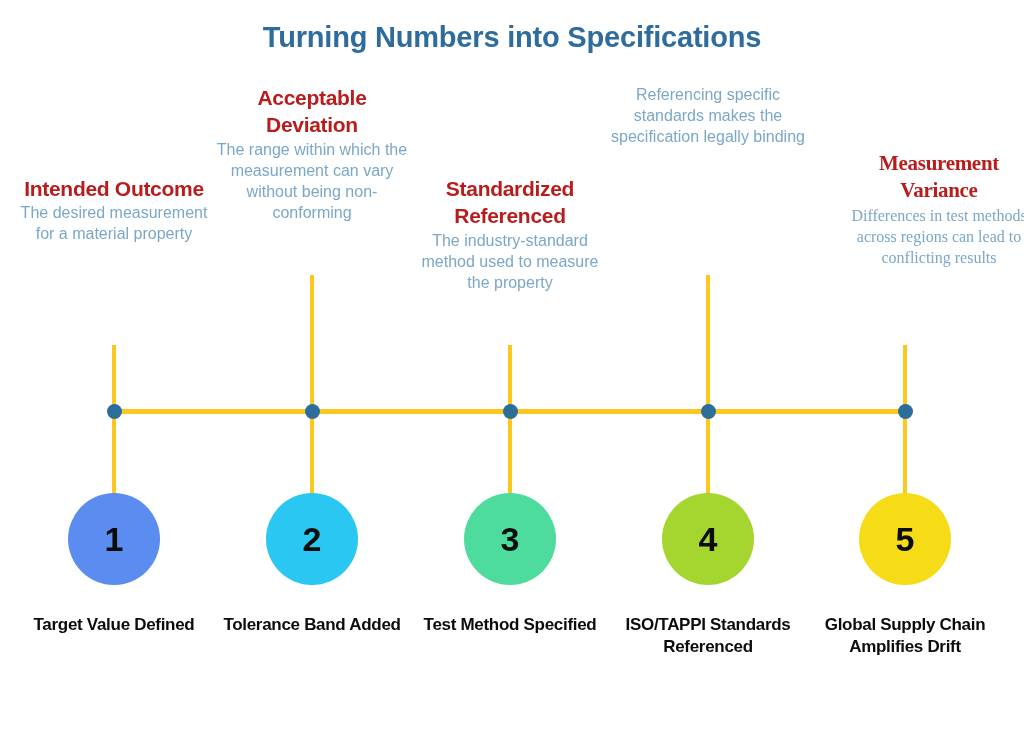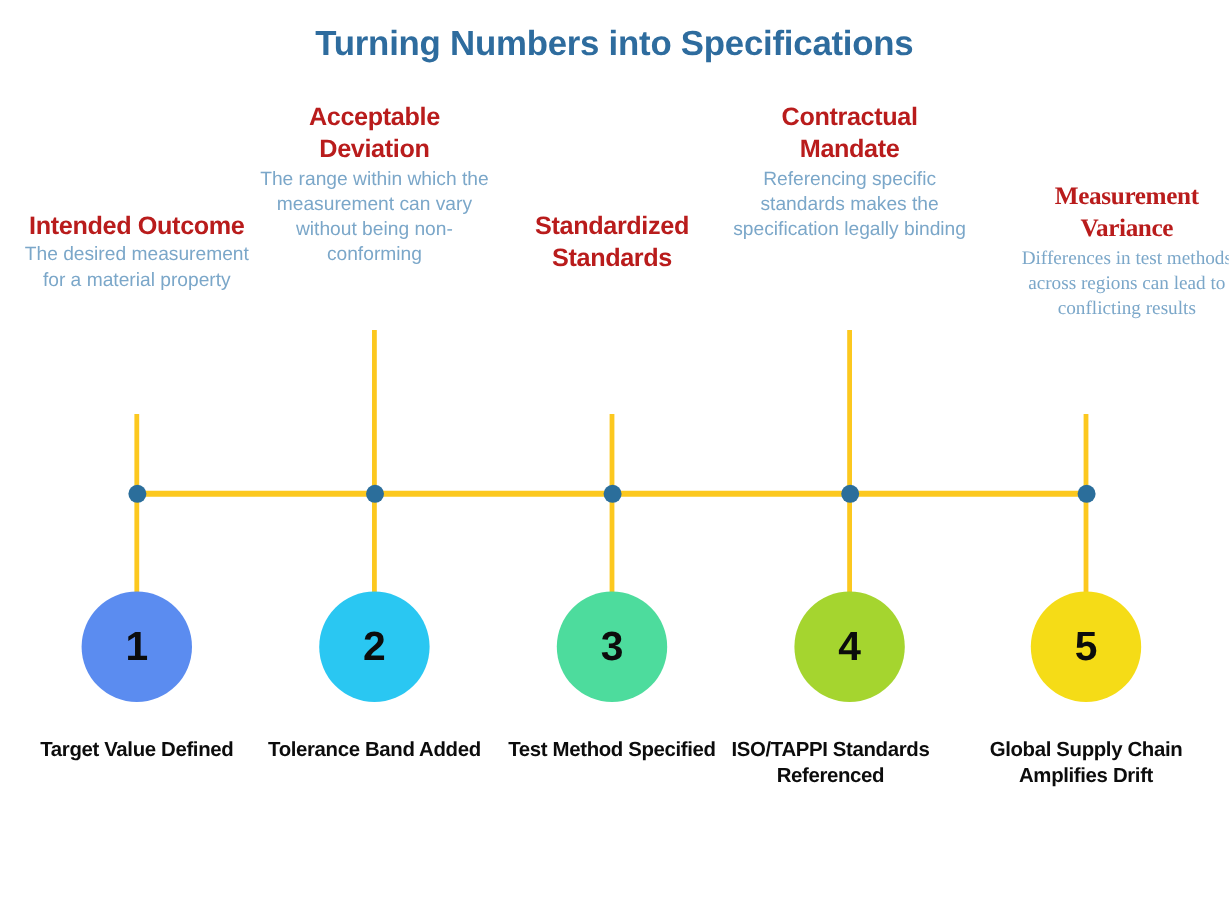--- a/index.html
+++ b/index.html
@@ -147,34 +147,34 @@
       <div class="node-top" style="left: 312px; top: 84px;">
         <div class="node-heading">Acceptable Deviation</div>
         <div class="node-desc">The range within which the measurement can vary without being non-conforming</div>
       </div>
       <div class="axis-dot" style="left: 312px; background: rgb(43, 110, 155);"></div>
       <div class="node-circle" style="left: 312px; background: rgb(42, 199, 242);">2</div>
       <div class="node-bottom" style="left: 312px;">Tolerance Band Added</div>
       <div class="stem-up" style="left: 510px; top: 345px; height: 67px;"></div>
       <div class="stem-down" style="left: 510px; height: 82px;"></div>
       <div class="node-top" style="left: 510px; top: 175px;">
-        <div class="node-heading">Standardized Standards</div>
+        <div class="node-heading">Standardized Referenced</div>
+        <div class="node-desc">The industry-standard method used to measure the property</div>
       </div>
       <div class="axis-dot" style="left: 510px; background: rgb(43, 110, 155);"></div>
       <div class="node-circle" style="left: 510px; background: rgb(77, 220, 157);">3</div>
       <div class="node-bottom" style="left: 510px;">Test Method Specified</div>
       <div class="stem-up" style="left: 708px; top: 275px; height: 137px;"></div>
       <div class="stem-down" style="left: 708px; height: 82px;"></div>
       <div class="node-top" style="left: 708px; top: 84px;">
-        <div class="node-heading">Contractual Mandate</div>
         <div class="node-desc">Referencing specific standards makes the specification legally binding</div>
       </div>
       <div class="axis-dot" style="left: 708px; background: rgb(43, 110, 155);"></div>
       <div class="node-circle" style="left: 708px; background: rgb(165, 213, 47);">4</div>
-      <div class="node-bottom" style="left: 692px;">ISO/TAPPI Standards Referenced</div>
+      <div class="node-bottom" style="left: 708px;">ISO/TAPPI Standards Referenced</div>
       <div class="stem-up" style="left: 905px; top: 345px; height: 67px;"></div>
       <div class="stem-down" style="left: 905px; height: 82px;"></div>
       <div class="node-top" style="left: 939px; top: 150px; font-family: Liberation Serif, serif;">
         <div class="node-heading">Measurement Variance</div>
         <div class="node-desc">Differences in test methods across regions can lead to conflicting results</div>
       </div>
       <div class="axis-dot" style="left: 905px; background: rgb(43, 110, 155);"></div>
       <div class="node-circle" style="left: 905px; background: rgb(245, 220, 23);">5</div>
       <div class="node-bottom" style="left: 905px;">Global Supply Chain Amplifies Drift</div>
     </div>

